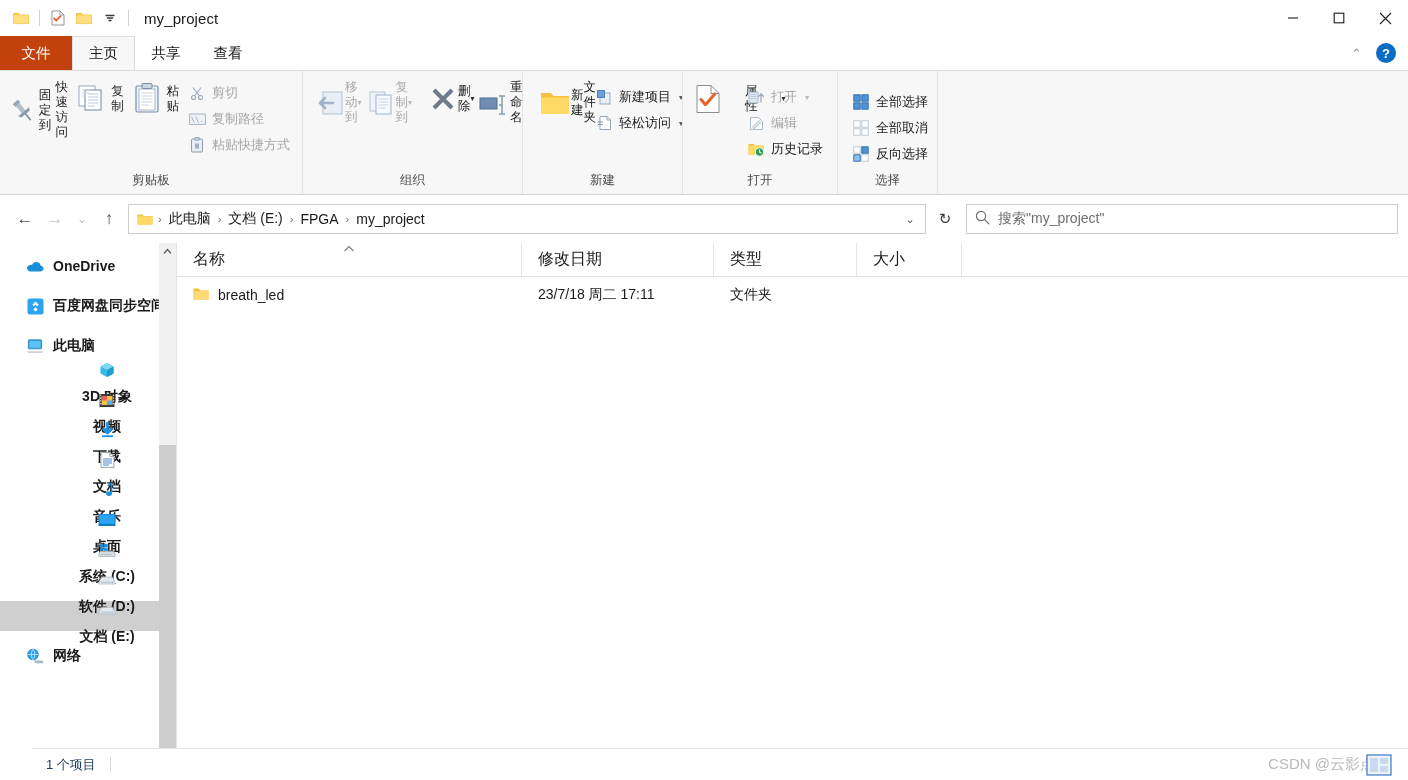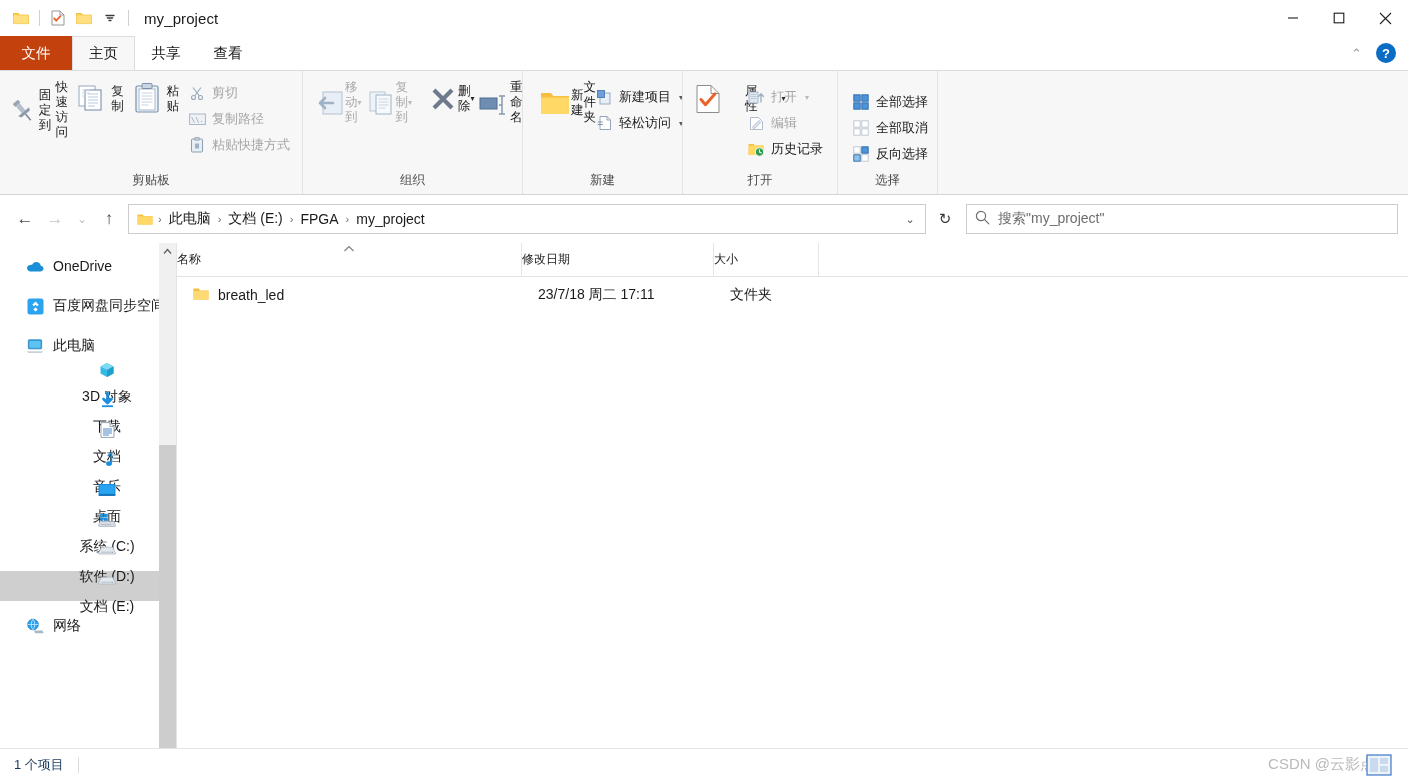--- a/index.html
+++ b/index.html
@@ -190,21 +190,21 @@
   .navpane {
     width: 176px; min-width: 176px;
     position: relative;
     background: #ffffff;
     overflow: hidden;
   }
   .navlist { padding-top: 8px; }
   .navitem {
     display: flex; align-items: center;
     height: 30px; padding-left: 26px; gap: 9px;
-    font-size: 14px; color: #1a1a1a; white-space: nowrap;
+    font-size: 14px; color: #1a1a1a; white-space: nowrap; font-weight: bold;
   }
   .navitem.lvl2 { padding-left: 38px; flex-direction: column; }
   .navitem.sel { background: #cfcfcf; }
   .navitem .nicon {
     width: 18px; height: 18px; flex: 0 0 18px;
     display: flex; align-items: center; justify-content: center;
   }
   .navspacer { height: 10px; }
 
   .navscroll {
@@ -228,21 +228,22 @@
   .filepane { flex: 1; display: flex; flex-direction: column; min-width: 0; }
   .colheader {
     height: 34px; min-height: 34px;
     display: flex; align-items: stretch;
     border-bottom: 1px solid #e2e2e2;
     position: relative;
     background: #fff;
   }
   .colh {
     display: flex; align-items: center;
-    font-size: 12px; color: #1a1a1a;
+    font-size: 16px; color: #1a1a1a;
+    padding-left: 16px;
     border-right: 1px solid #e5e5e5;
     position: relative;
   }
   .colh.c-name { width: 345px; }
   .colh.c-date { width: 192px; }
   .colh.c-type { width: 143px; }
   .colh.c-size { width: 105px; }
   .colh.c-pad { flex: 1; border-right: none; }
   .sortmark {
     position: absolute; top: 1px; left: 50%; transform: translateX(-50%);
@@ -264,20 +265,21 @@
   .fr-size { width: 105px; padding-left: 16px; }
 
   
   .statusbar {
     height: 32px; min-height: 32px;
     display: flex; align-items: center;
     border-top: 1px solid #e4e4e4;
     background: #ffffff;
     position: relative;
     padding-left: 14px;
+    margin-left: 32px;
   }
   .status-text { font-size: 13px; color: #1b3a5c; }
   .status-sep { width: 1px; height: 16px; background: #dcdcdc; margin-left: 14px; }
   .watermark {
     position: absolute; right: 14px; top: 50%; transform: translateY(-50%);
     font-size: 15px; color: #b9b9b9;
     display: flex; align-items: center; gap: 0px;
   }
   .wm-icon {
     width: 30px; height: 26px; margin-left: -26px;
@@ -695,20 +697,41 @@
           <span class="nicon">
             <svg width="16" height="16" viewBox="0 0 16 16">
               <path d="M8 1l6.5 3.4v7.2L8 15 1.5 11.6V4.4z" fill="#35b9e6"></path>
               <path d="M8 1l6.5 3.4L8 8 1.5 4.4z" fill="#7fd9f3"></path>
               <path d="M8 8v7l6.5-3.4V4.4z" fill="#1f9fcc"></path>
             </svg>
           </span>
           <span>3D 对象</span>
         </div>
 
+        <div class="navitem lvl2">
+          <span class="nicon">
+            <svg width="16" height="15" viewBox="0 0 16 15">
+              <rect x="0.5" y="1" width="15" height="13" fill="#3d3d3d"></rect>
+              <rect x="2.6" y="3" width="10.8" height="9" fill="#f3c33d"></rect>
+              <rect x="2.6" y="3" width="5.4" height="4.5" fill="#e8625a"></rect>
+              <rect x="8" y="7.5" width="5.4" height="4.5" fill="#5aa9e8"></rect>
+              <g fill="#d8d8d8">
+                  <rect x="0.9" y="1.6" width="1.2" height="1.3"></rect>
+                  <rect x="0.9" y="4.4" width="1.2" height="1.3"></rect>
+                  <rect x="0.9" y="7.2" width="1.2" height="1.3"></rect>
+                  <rect x="0.9" y="10" width="1.2" height="1.3"></rect>
+                  <rect x="13.9" y="1.6" width="1.2" height="1.3"></rect>
+                  <rect x="13.9" y="4.4" width="1.2" height="1.3"></rect>
+                  <rect x="13.9" y="7.2" width="1.2" height="1.3"></rect>
+                  <rect x="13.9" y="10" width="1.2" height="1.3"></rect>
+                </g>
+            </svg>
+          </span>
+          <span>视频</span>
+        </div>
 
 
         <div class="navitem lvl2">
           <span class="nicon">
             <svg width="15" height="16" viewBox="0 0 15 16">
               <path d="M7.5 1v8.5M3.5 7l4 4.2L11.5 7" fill="none" stroke="#1a8fe0" stroke-width="2.6" stroke-linecap="round" stroke-linejoin="round"></path>
               <rect x="2" y="13.3" width="11" height="1.8" fill="#1a8fe0"></rect>
             </svg>
           </span>
           <span>下载</span>
@@ -825,20 +848,23 @@
         <div class="colh c-name">
           <span class="sortmark">
             <svg width="11" height="7" viewBox="0 0 11 7">
                 <path d="M1 6L5.5 1.5 10 6" fill="none" stroke="#7d7d7d" stroke-width="1.1"></path>
               </svg>
           </span>
           <span>名称</span>
         </div>
         <div class="colh c-date">
           <span>修改日期</span>
+        </div>
+        <div class="colh c-type">
+          <span>类型</span>
         </div>
         <div class="colh c-size">
           <span>大小</span>
         </div>
         <div class="colh c-pad"></div>
       </div>
 
       <div class="filelist">
         <div class="filerow">
           <div class="fr-name">

